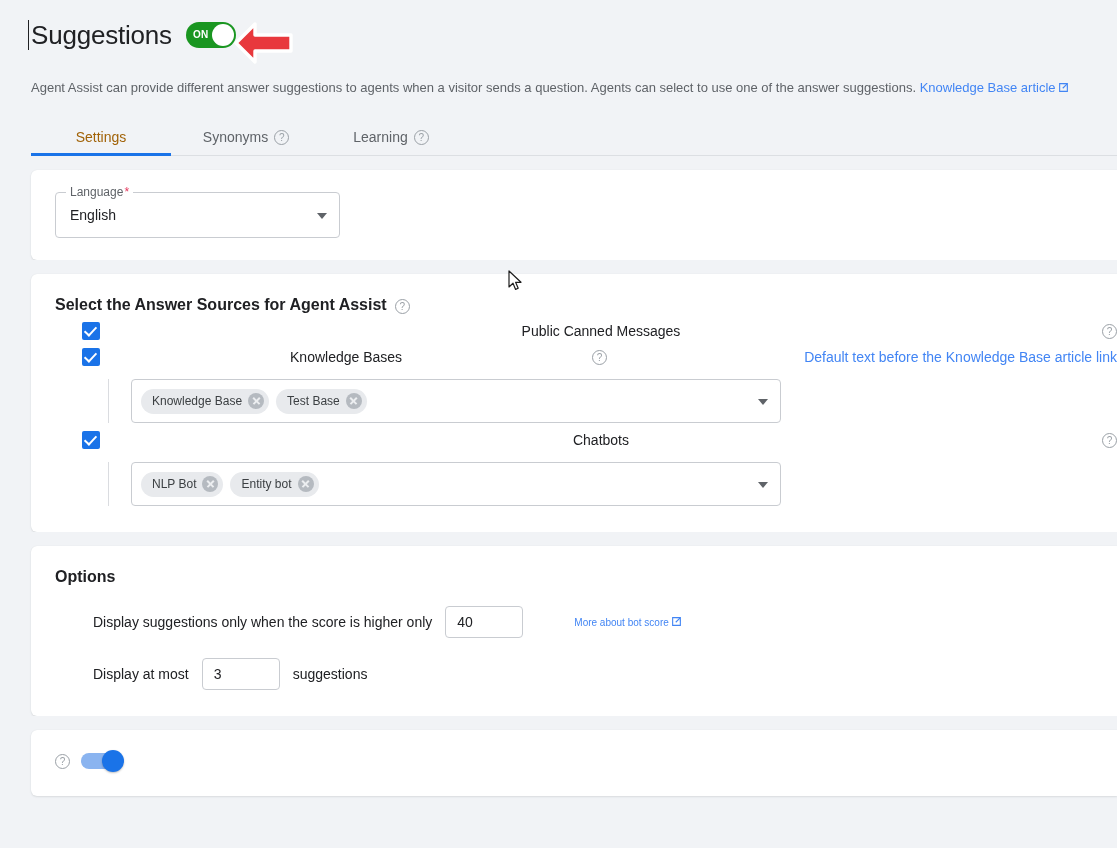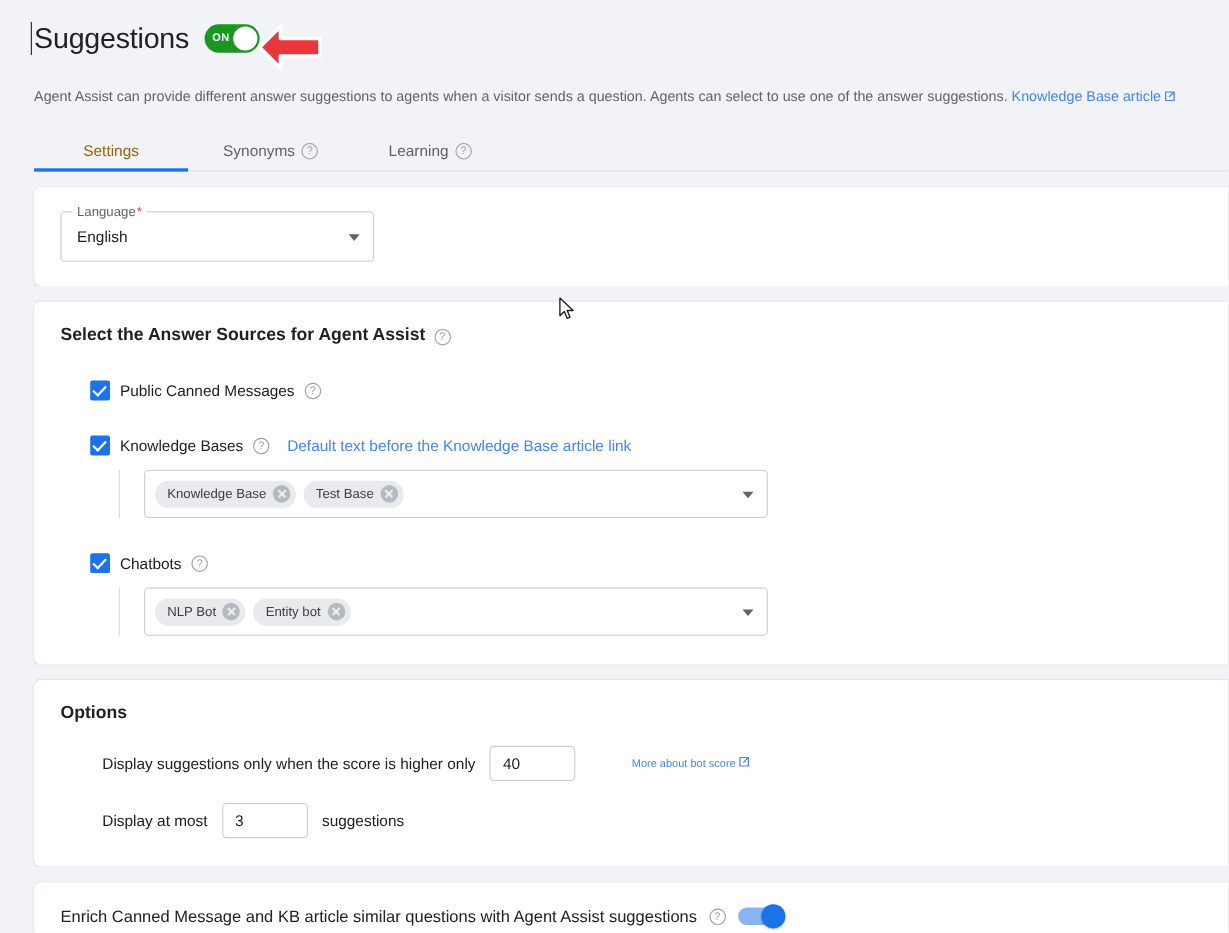--- a/index.html
+++ b/index.html
@@ -218,21 +218,22 @@
     display: inline-block;
     flex: none;
     font-weight: normal;
     cursor: pointer;
   }
   .check-row {
     display: flex;
     align-items: center;
     gap: 9px;
     margin-left: 27px;
-    margin-top: 32px;
+    margin-top: 8px;
+    justify-content: space-between;
   }
   .checkbox {
     width: 18px; height: 18px;
     border-radius: 2px;
     background: #1a73e8;
     flex: none;
     position: relative;
     cursor: pointer;
   }
   .checkbox::after {
@@ -256,21 +257,21 @@
     cursor: pointer;
   }
 
   .chip-wrap {
     margin-left: 53px;
     margin-top: 13px;
     border-left: 1px solid #dadce0;
     padding-left: 22px;
   }
   .chip-select {
-    width: 567px;
+    width: 650px;
     min-height: 44px;
     border: 1px solid #c9ccd1;
     border-radius: 4px;
     display: flex;
     align-items: center;
     padding: 0 32px 0 9px;
     gap: 7px;
     position: relative;
     background: #fff;
     cursor: pointer;
@@ -498,21 +499,20 @@
     <span class="opt-text">Display at most</span>
     <input class="num-input" type="text" value="3" style="">
     <span class="opt-text">suggestions</span>
   </div>
 </div>
 
 <div class="spacer"></div>
 
 <div class="card card-bottom">
   <div class="tog-row">
-    <span class="tog-text">Enrich Canned Message and KB article similar questions with Agent Assist suggestions</span>
     <span class="help-icon">?</span>
     <span class="mat-switch">
       <span class="track"></span>
       <span class="thumb"></span>
     </span>
   </div>
 
 </div>
 
 <svg class="mouse-cursor" width="16" height="22" viewBox="0 0 16 22">

